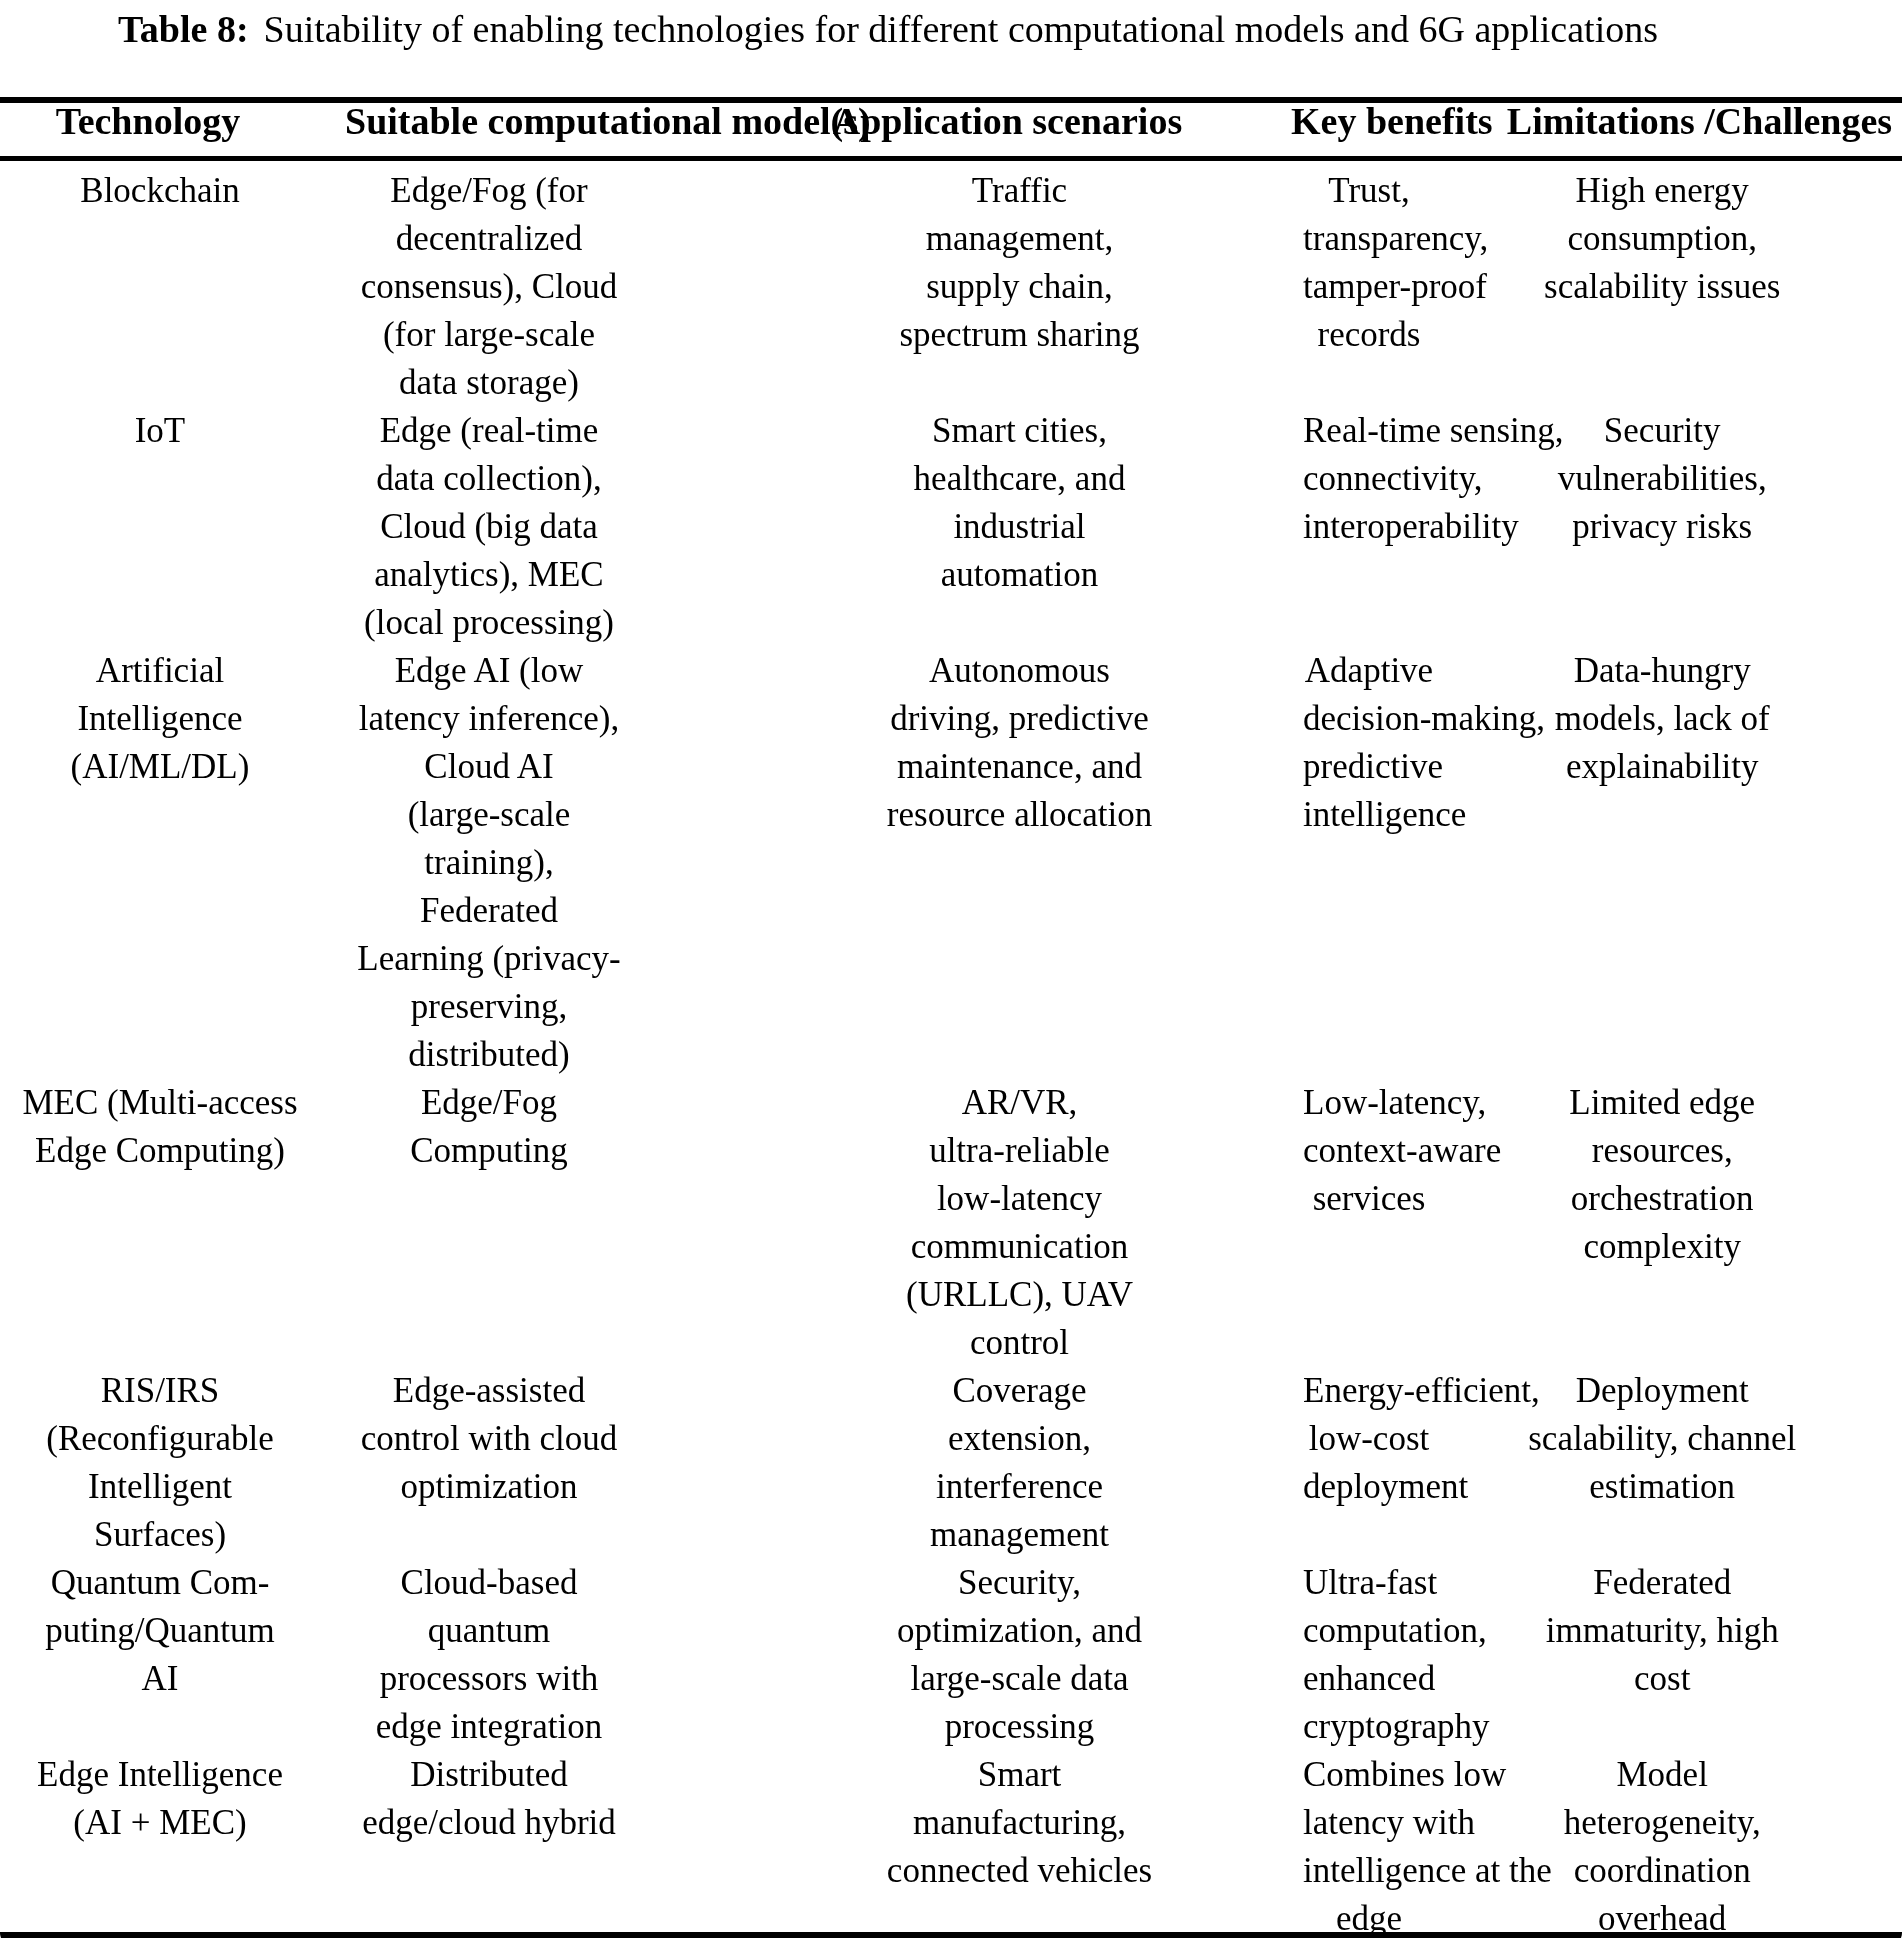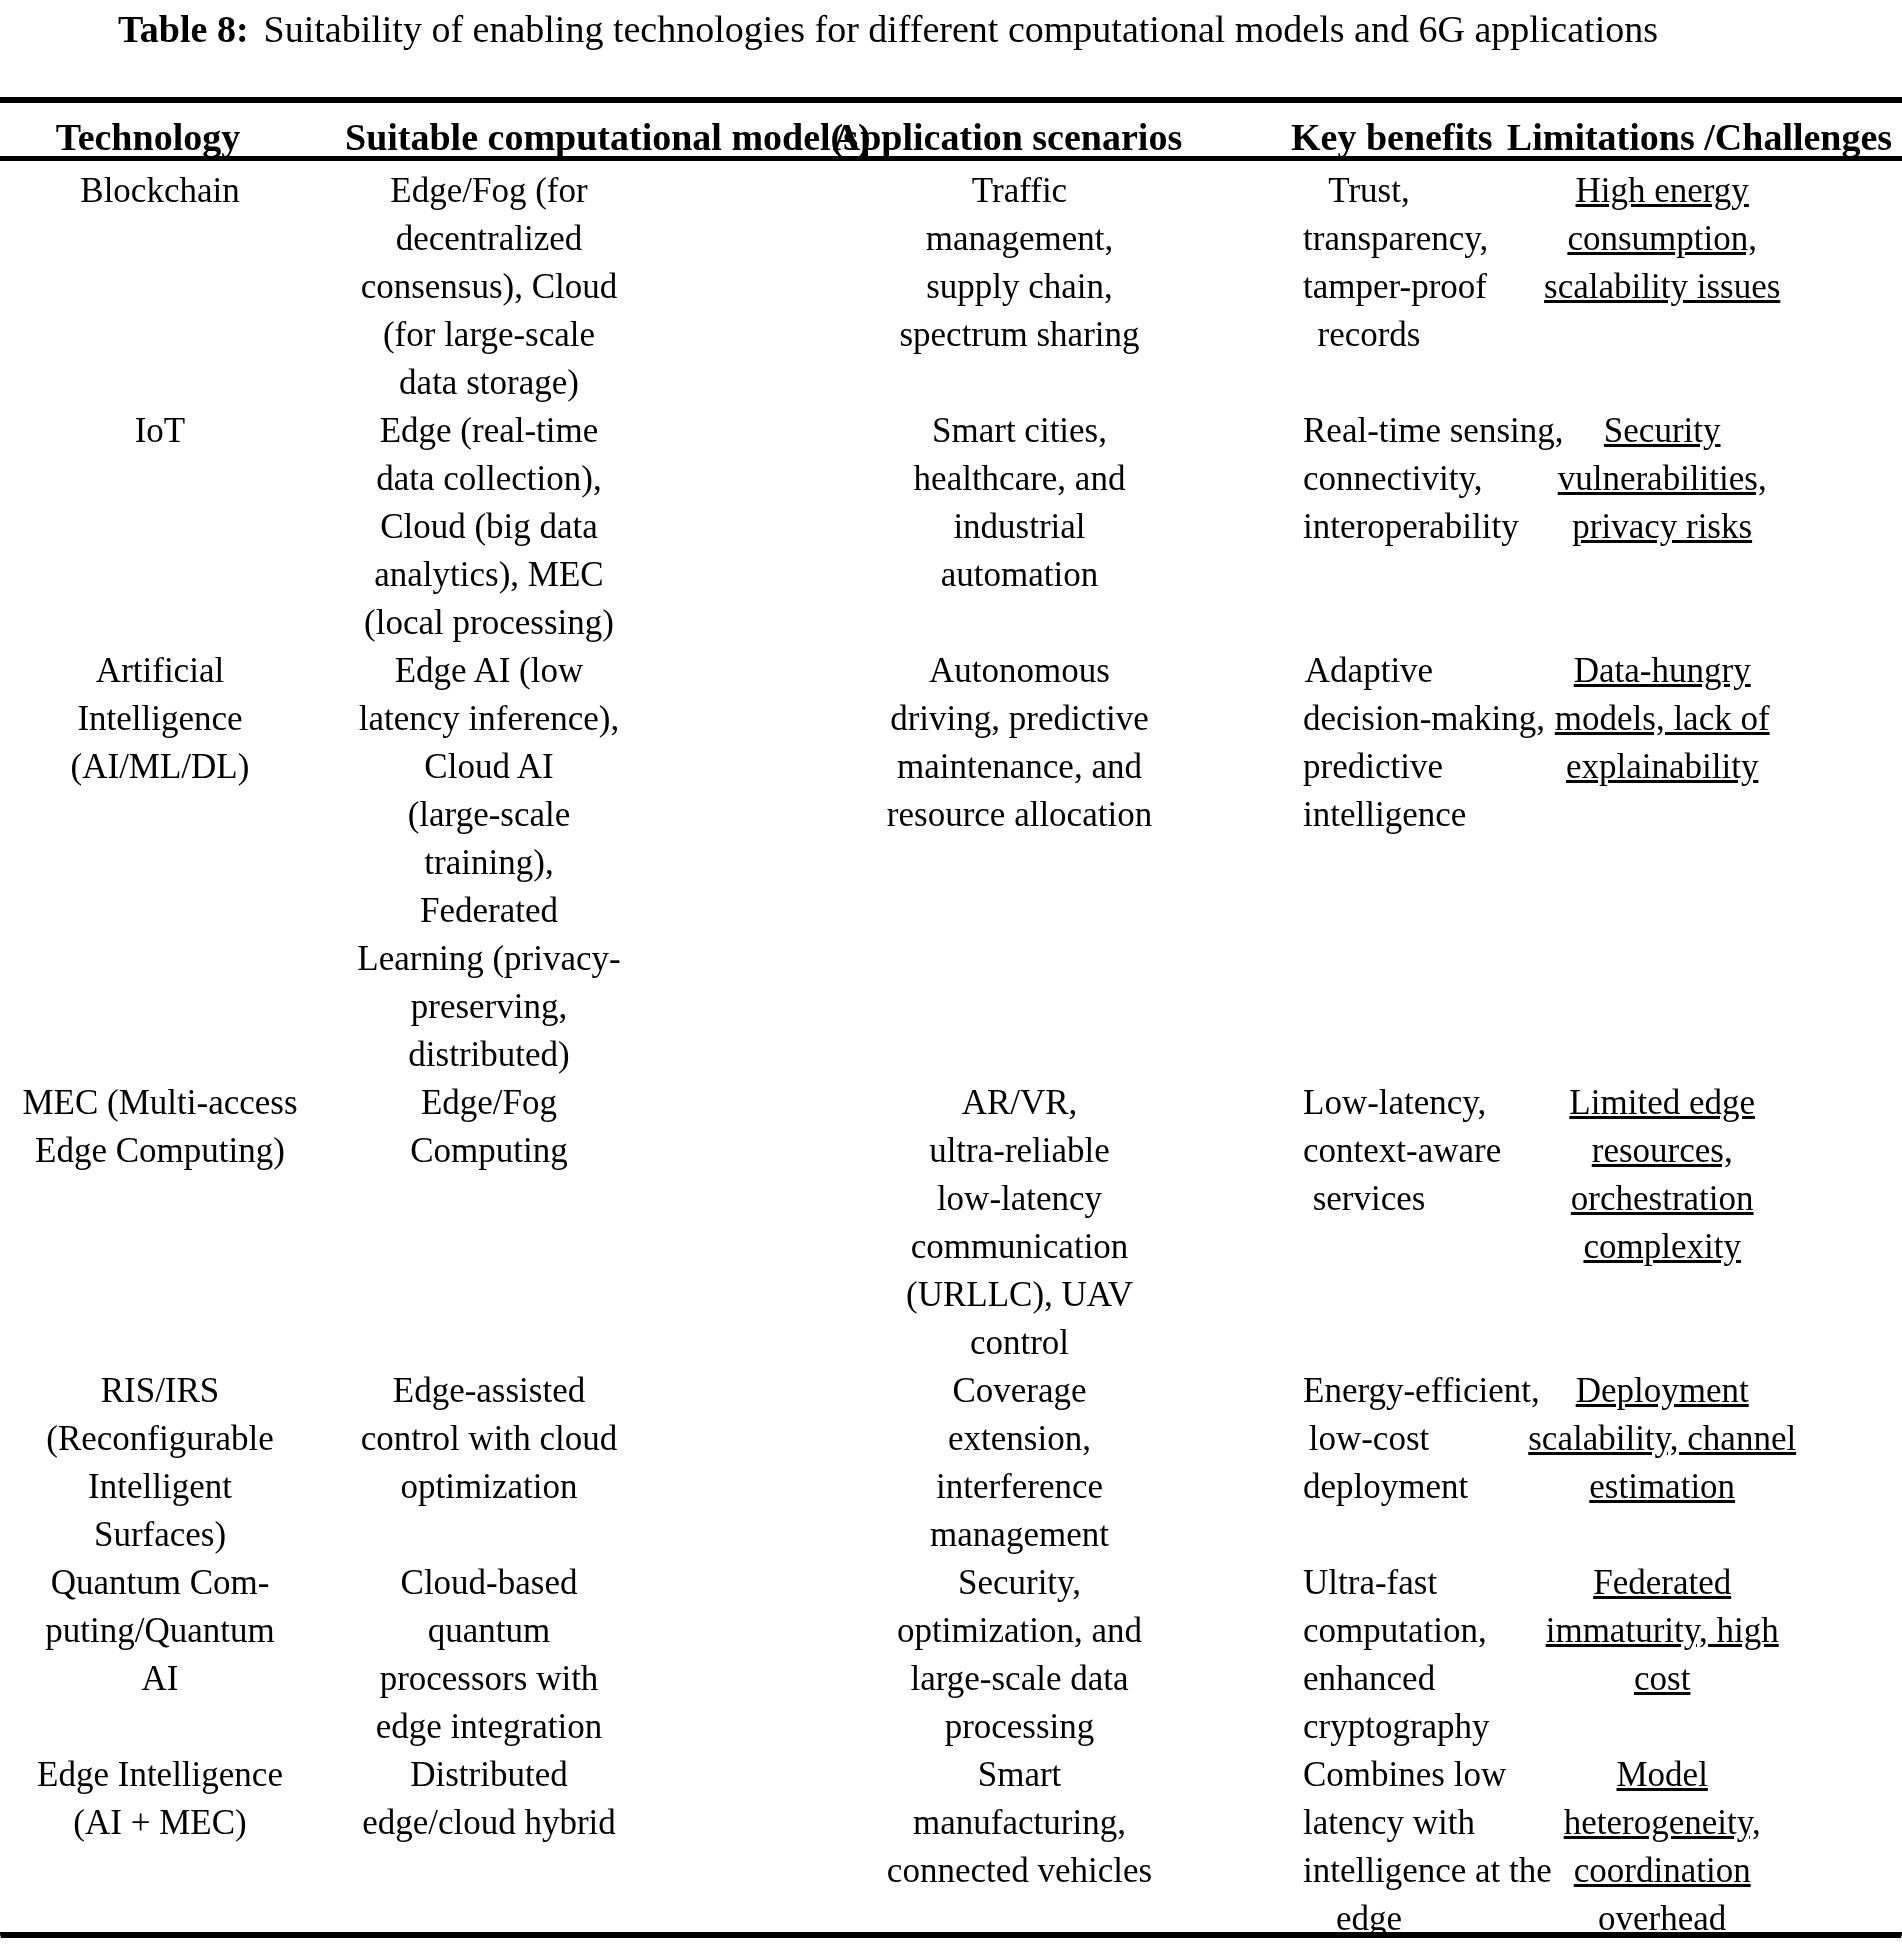--- a/index.html
+++ b/index.html
@@ -26,21 +26,21 @@
     left: 0;
     width: 1902px;
     background: #000000;
   }
   .rule-top    { top: 97px;  height: 5.8px; }
   .rule-mid    { top: 156px;  height: 5px; }
   .rule-bottom { top: 1932px; height: 5.8px; }
 
   .header-row {
     position: absolute;
-    top: 111px;
+    top: 95px;
     left: 0;
     width: 1902px;
     height: 53px;
     display: flex;
     align-items: center;
     justify-content: center;
   }
   .header-row .cell {
     font-weight: 700;
     font-size: 38px;
@@ -62,21 +62,21 @@
   }
   .c1 { width: 296px; }
   .c2 { width: 428px; }
   .c3 { width: 567px; }
   .c4 { width: 132px; }
   .c5 { width: 479px; }
   
   .header-row .c2 { transform: translateX(49px); }
   .header-row .c5 { transform: translateX(37px); }
   .tbody .c2 { transform: translateX(-33px); }
-  .tbody .c5 { transform: translateX(-12.3px); text-decoration: underline; }
+  .tbody .c5 { transform: translateX(-12.3px); }
 </style>
 </head>
 <body>
 
 <div class="page">
 
   <div class="caption">
     <span class="cap-label">Table 8:</span><span>Suitability of enabling technologies for different computational models and 6G applications</span>
   </div>
 

